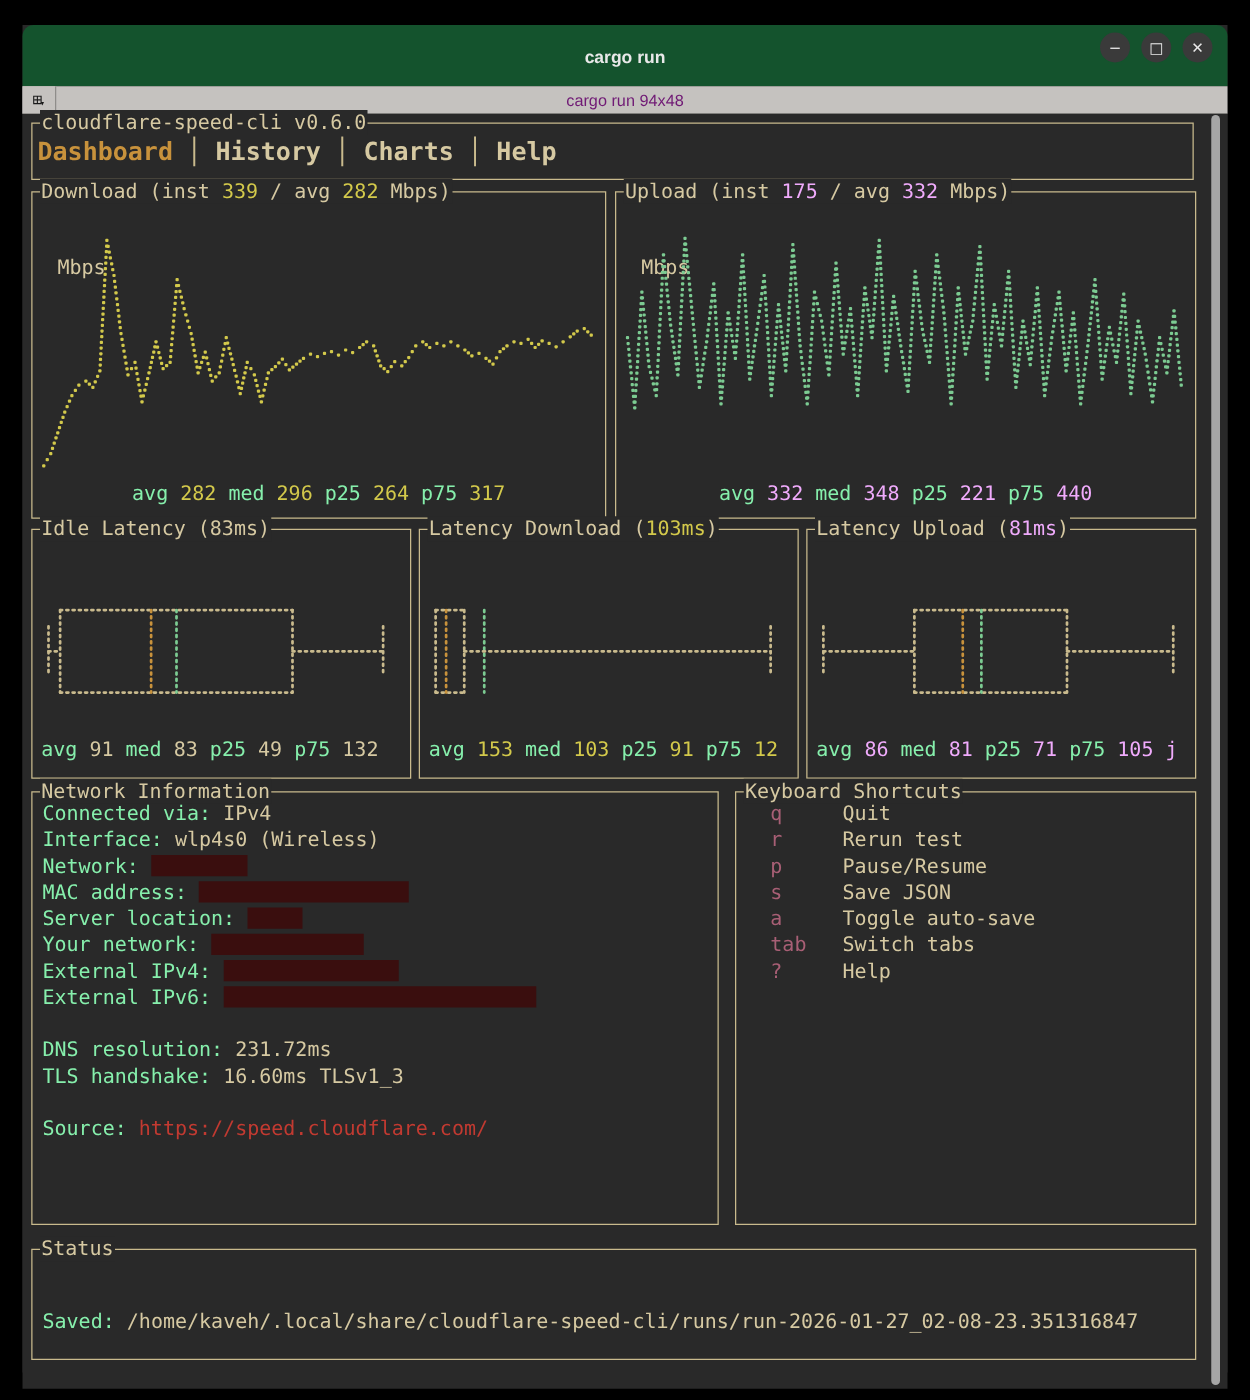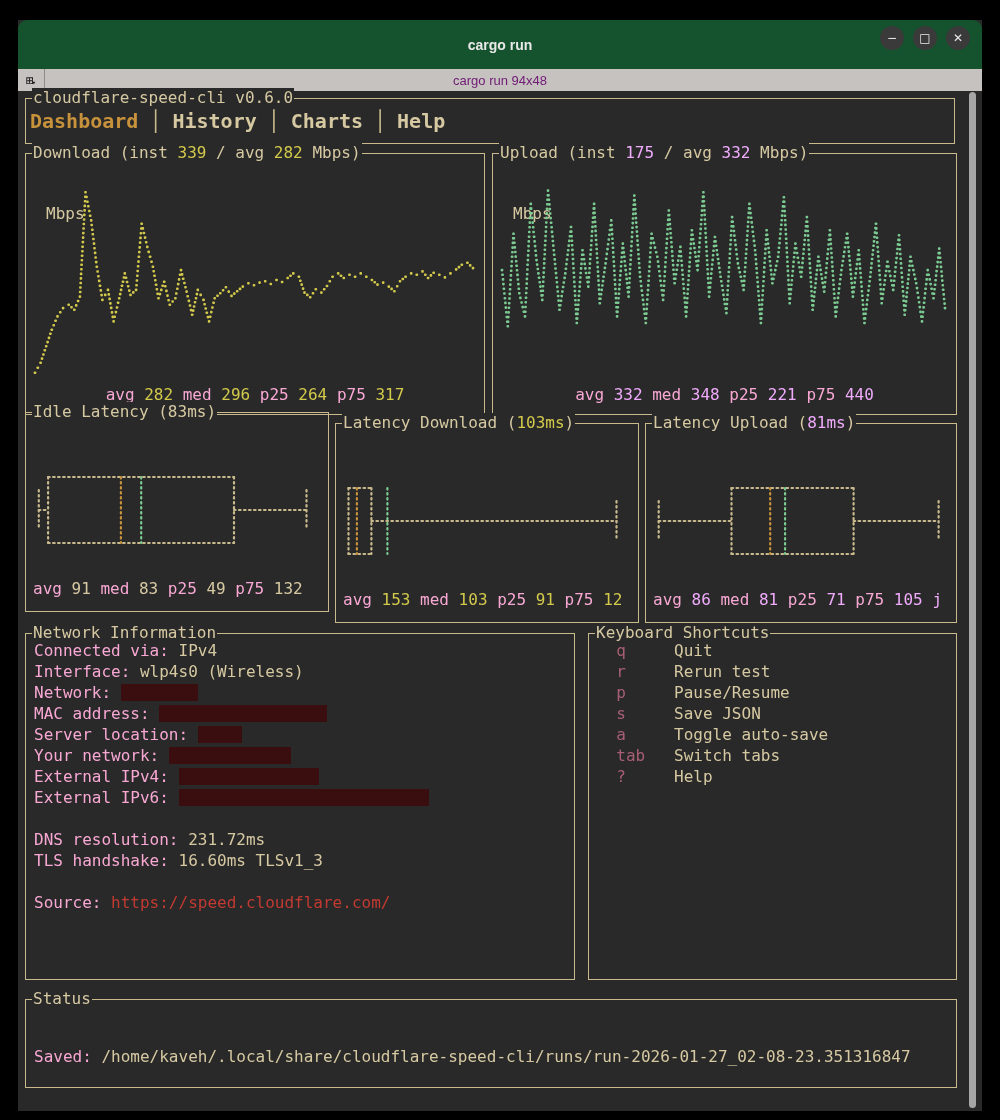--- a/index.html
+++ b/index.html
@@ -21,21 +21,21 @@
            border-right:1px solid #8f8d8a;display:flex;align-items:center;justify-content:center;
            color:#1a1a1a;font-size:13px;cursor:pointer;}
   .tabicon .caret{font-size:7px;margin-left:-2px;margin-top:6px;}
   
   .term{position:relative;height:1020px;background:#292929;color:#d6c9a2;font-size:16px;}
   .scrollbar{position:absolute;right:6px;top:1px;bottom:3px;width:7px;background:#a6a6a6;border-radius:4px;}
   
   .panel{position:absolute;border:1px solid #c9ba8d;}
   .ptitle{position:absolute;top:-11px;left:6px;background:#292929;padding:0 1px;white-space:pre;
           color:#d6c9a2;font-size:16px;line-height:20px;}
-  .cream{color:#d6c9a2;} .gray{color:#f9a8d4;} .yellow{color:#d3c94b;}
+  .cream{color:#d6c9a2;} .gray{color:#86efac;} .yellow{color:#d3c94b;}
   .green{color:#f0abfc;} .orange{color:#c8923c;} .pink{color:#a85f75;} .red{color:#c23a31;}
   
   .apptabs{position:absolute;left:4px;top:10px;white-space:pre;font-size:20px;font-weight:bold;}
   .apptabs .sep{color:#c9ba8d;margin:0 11px;}
   .apptabs span{cursor:pointer;}
   
   .unit{position:absolute;left:20px;top:4px;color:#d6c9a2;margin-top:46px;}
   .chart-svg{position:absolute;left:6px;top:26px;}
   .statsrow{position:absolute;left:0;right:0;white-space:pre;font-size:16px;}
   .stats-center{top:231px;text-align:center;}
@@ -1352,21 +1352,21 @@
           <rect x="442.5" y="103.9" width="2.6" height="2.6" rx="0.8" fill="#7ccb92"></rect>
           <rect x="442.9" y="108.5" width="2.6" height="2.6" rx="0.8" fill="#7ccb92"></rect>
           <rect x="443.4" y="113.1" width="2.6" height="2.6" rx="0.8" fill="#7ccb92"></rect>
           <rect x="443.8" y="117.7" width="2.6" height="2.6" rx="0.8" fill="#7ccb92"></rect>
           <rect x="444.3" y="122.3" width="2.6" height="2.6" rx="0.8" fill="#7ccb92"></rect>
           <rect x="444.7" y="126.8" width="2.6" height="2.6" rx="0.8" fill="#7ccb92"></rect>
         </svg>
       <div class="statsrow stats-center" id="upload-stats"><span class="gray">avg </span><span class="green">332</span><span class="gray"> med </span><span class="green">348</span><span class="gray"> p25 </span><span class="green">221</span><span class="gray"> p75 </span><span class="green">440</span></div>
     </div>
 
-    <div class="panel" style="left:7px;top:321px;width:302px;height:198px;">
+    <div class="panel" style="left:7px;top:332px;width:302px;height:198px;">
       <span class="ptitle"><span class="cream">Idle Latency (</span><span class="cream">83ms</span><span class="cream">)</span></span>
       <svg class="box-svg" id="idle-box" width="290" height="90">
           <line x1="17.1" y1="12" x2="203.0" y2="12" stroke="#c9ba8d" stroke-width="2.2" stroke-dasharray="1.6 3.4" stroke-linecap="round"></line>
           <line x1="17.1" y1="78" x2="203.0" y2="78" stroke="#c9ba8d" stroke-width="2.2" stroke-dasharray="1.6 3.4" stroke-linecap="round"></line>
           <line x1="17.1" y1="12" x2="17.1" y2="78" stroke="#c9ba8d" stroke-width="2.2" stroke-dasharray="1.6 3.4" stroke-linecap="round"></line>
           <line x1="203.0" y1="12" x2="203.0" y2="78" stroke="#c9ba8d" stroke-width="2.2" stroke-dasharray="1.6 3.4" stroke-linecap="round"></line>
           <line x1="89.9" y1="12" x2="89.9" y2="78" stroke="#c8923c" stroke-width="2.2" stroke-dasharray="1.6 3.4" stroke-linecap="round"></line>
           <line x1="110.2" y1="12" x2="110.2" y2="78" stroke="#7ccb92" stroke-width="2.2" stroke-dasharray="1.6 3.4" stroke-linecap="round"></line>
           <line x1="7.8" y1="45" x2="17.1" y2="45" stroke="#c9ba8d" stroke-width="2.2" stroke-dasharray="1.6 3.4" stroke-linecap="round"></line>
           <line x1="7.8" y1="25" x2="7.8" y2="65" stroke="#c9ba8d" stroke-width="2.2" stroke-dasharray="1.6 3.4" stroke-linecap="round"></line>

